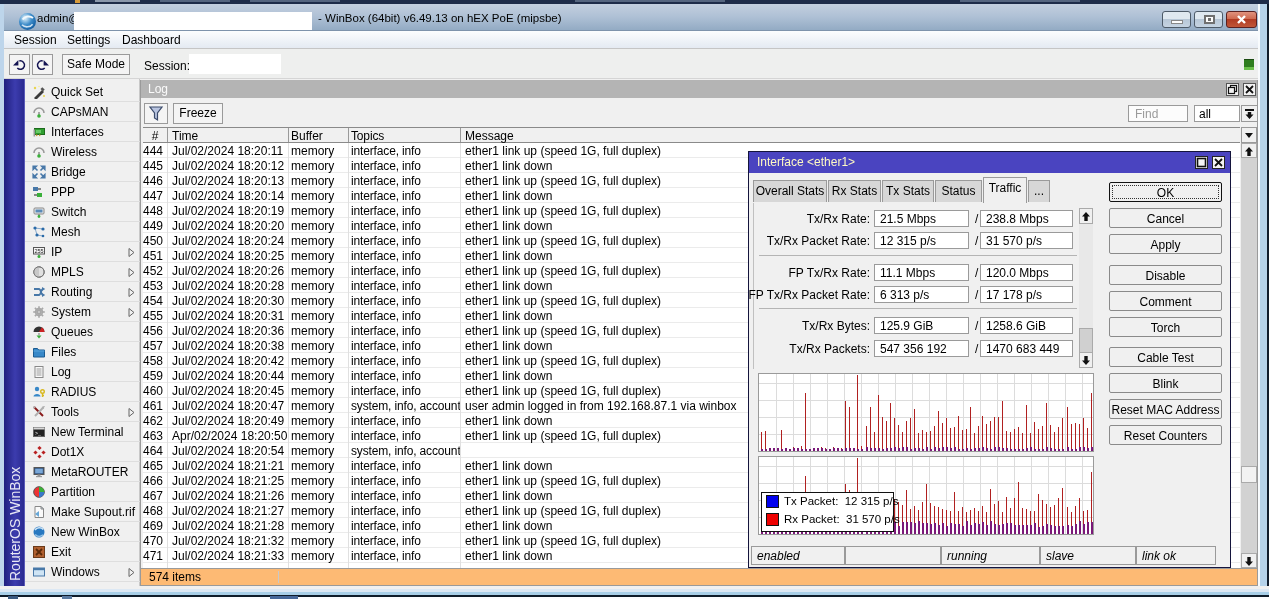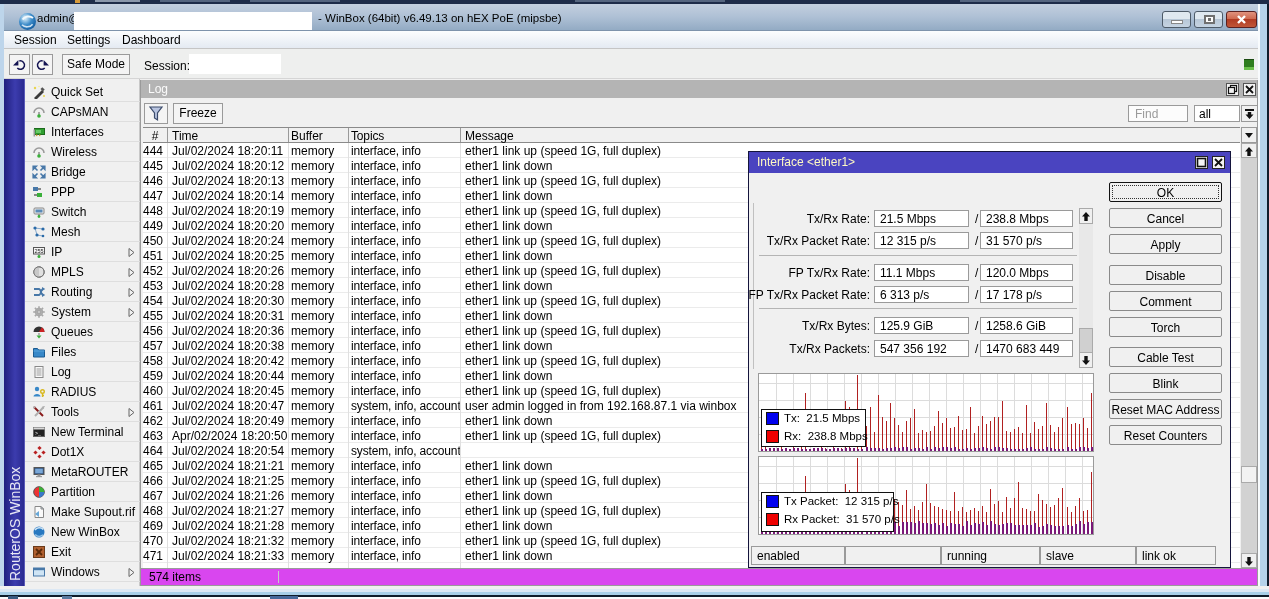--- a/index.html
+++ b/index.html
@@ -69,21 +69,21 @@
 .lr span, #lheader span { position:absolute; top:1px; white-space:nowrap; }
 .c0 { left:0; width:24px; text-align:left; }
 .c1 { left:29px; } .c2 { left:148px; } .c3 { left:208px; letter-spacing:-0.15px; } .c4 { left:322px; }
 #lheader .c0 { left:0; width:24px; text-align:center; }
 .vsep { position:absolute; top:0; bottom:0; width:1px; background:#e0e0e0; }
 #lheader .vsep { background:#9a9a9a; }
 #colbtn { position:absolute; left:1100px; top:47px; width:16px; height:16px; background:#f0f0f0; border:1px solid #9a9a9a; }
 #vscroll { position:absolute; left:1100px; top:63px; width:16px; height:425px; background:#d2d2d2; }
 .sb { position:absolute; left:0; width:16px; height:15px; background:#f0f0f0; border:1px solid #aaa; }
 #vthumb { position:absolute; left:0; top:323px; width:16px; height:17px; background:#f2f2f2; border:1px solid #aaa; }
-#lstatus { position:absolute; left:0; top:488px; width:1116px; height:17px; background:#d946ef; border-top:1px solid #9a9a9a; }
+#lstatus { position:absolute; left:0; top:488px; width:1116px; height:17px; background:#fdba74; border-top:1px solid #9a9a9a; }
 #lstatus span { position:absolute; left:8px; top:1px; }
 #lstatus .d1 { position:absolute; left:137px; top:2px; bottom:2px; width:1px; background:#c8c8c8; }
 
 #rborder { left:1258px; top:4px; width:11px; height:591px; background:#b5d2ea; }
 #rborder .in { position:absolute; left:0; top:0; width:2px; height:100%; background:#f8fbfd; }
 #rborder .dk { position:absolute; right:0; top:0; width:2px; height:100%; background:#101c2c; }
 #bborder { left:0; top:586px; width:1269px; height:13px;
   background:linear-gradient(#f0f0f0 0 3px, #dce8f4 3px 6px, #a8cfe8 6px 9px, #0e1c2a 9px 11px, #fbfcfd 11px 13px); }
 #taskstrip { left:0; top:596px; width:1269px; height:3px; background:transparent; }
 
@@ -106,21 +106,21 @@
 #fscroll { position:absolute; left:330px; top:56px; width:14px; height:160px; background:#e8e8e8; }
 #fscroll .sb { width:14px; height:16px; }
 #fthumb { position:absolute; left:0; top:120px; width:14px; height:25px; background:#d0d0d0; border:1px solid #aaa; }
 .graph { position:absolute; left:9px; width:336px; height:79px; background:#fff; border:1px solid #9a9a9a; }
 #g1 { top:221px; } #g2 { top:304px; }
 .leg { position:absolute; background:#fff; border:1px solid #111; z-index:3; font-size:11.5px; }
 .leg .lrow { position:relative; height:18px; padding-left:22px; padding-top:2px; white-space:nowrap; }
 .leg .sw { position:absolute; left:4px; top:2px; width:13px; height:13px; border:1px solid #111; }
 #leg1 { left:12px; top:257px; width:105px; height:38px; }
 #leg2 { left:12px; top:340px; width:133px; height:40px; }
-.dst { position:absolute; top:394px; height:19px; background:#f0f0f0; border:1px solid #9a9a9a; padding:2px 16px 0 5px; }
+.dst { position:absolute; top:394px; height:19px; background:#f0f0f0; border:1px solid #9a9a9a; padding:2px 16px 0 5px;font-style:italic; }
 .db { position:absolute; left:360px; width:113px; height:20px; background:#f0f0f0; border:1px solid #8a8a8a; border-radius:2px; text-align:center; padding-top:3px; white-space:nowrap; }
 .dbf { border:1px solid #111; outline:1px dotted #333; outline-offset:-4px; }
 </style></head>
 <body>
 <div class="abs" id="topstrip">
  <div class="abs" style="left:95px;top:0;width:45px;height:2px;background:#8a97ab"></div>
  <div class="abs" style="left:75px;top:0;width:5px;height:3px;background:#d89a3a"></div>
  <div class="abs" style="left:160px;top:0;width:70px;height:2px;background:#55657f"></div>
  <div class="abs" style="left:250px;top:0;width:90px;height:2px;background:#55657f"></div>
  <div class="abs" style="left:575px;top:0;width:150px;height:2px;background:#55657f"></div>
@@ -719,20 +719,28 @@
 
 <div class="abs" id="dlg">
  <div id="dtitle">
       <span>Interface &lt;ether1&gt;</span>
   <div class="dwb" style="left:446px"><svg width="11" height="11">
           <rect x="1.5" y="1.5" width="8" height="8" fill="none" stroke="#111" stroke-width="1.6"></rect>
         </svg></div>
   <div class="dwb" style="left:463px"><svg width="11" height="11">
           <path d="M2 2 L9 9 M9 2 L2 9" stroke="#111" stroke-width="1.8"></path>
         </svg></div>
+ </div>
+ <div id="tabs">
+  <div class="tab" style="left:4px;width:74px">Overall Stats</div>
+  <div class="tab" style="left:79px;width:53px">Rx Stats</div>
+  <div class="tab" style="left:133px;width:52px">Tx Stats</div>
+  <div class="tab" style="left:186px;width:47px">Status</div>
+  <div class="tab tabact" style="left:234px;width:44px">Traffic</div>
+  <div class="tab" style="left:279px;width:22px">...</div>
  </div>
  <div id="fpanel">
 <div class="fr" style="top:7px">
         <span class="fl">Tx/Rx Rate:</span>
         <span class="fb fb1">21.5 Mbps</span>
         <span class="fsl">/</span>
         <span class="fb fb2">238.8 Mbps</span>
       </div>
 <div class="fr" style="top:29px">
         <span class="fl">Tx/Rx Packet Rate:</span>
@@ -1155,24 +1163,20 @@
         <rect x="315.5" y="67.3" width="2" height="9.7" fill="#7a1878"></rect>
         <rect x="320.0" y="41.0" width="1" height="36.0" fill="#b02020"></rect>
         <rect x="319.5" y="64.1" width="2" height="12.9" fill="#7a1878"></rect>
         <rect x="324.0" y="54.3" width="1" height="22.7" fill="#b02020"></rect>
         <rect x="323.5" y="66.8" width="2" height="10.2" fill="#7a1878"></rect>
         <rect x="328.0" y="52.9" width="1" height="24.1" fill="#b02020"></rect>
         <rect x="327.5" y="65.2" width="2" height="11.8" fill="#7a1878"></rect>
         <rect x="332.0" y="15.0" width="1" height="62.0" fill="#b02020"></rect>
         <rect x="331.5" y="64.6" width="2" height="12.4" fill="#7a1878"></rect>
       </svg></div>
- <div class="leg" id="leg1">
-  <div class="lrow"><span class="sw" style="background:#0000ee"></span>Tx:&nbsp; 21.5 Mbps</div>
-  <div class="lrow"><span class="sw" style="background:#ee0000"></span>Rx:&nbsp; 238.8 Mbps</div>
- </div>
  <div class="leg" id="leg2">
   <div class="lrow"><span class="sw" style="background:#0000ee"></span>Tx Packet:&nbsp; 12 315 p/s</div>
   <div class="lrow"><span class="sw" style="background:#ee0000"></span>Rx Packet:&nbsp; 31 570 p/s</div>
  </div>
  <div class="dst" style="left:2px;width:94px">enabled</div>
  <div class="dst" style="left:96px;width:96px"></div>
  <div class="dst" style="left:192px;width:99px">running</div>
  <div class="dst" style="left:291px;width:96px">slave</div>
  <div class="dst" style="left:387px;width:80px">link ok</div>
 <div class="db dbf" style="top:30px">OK</div>

